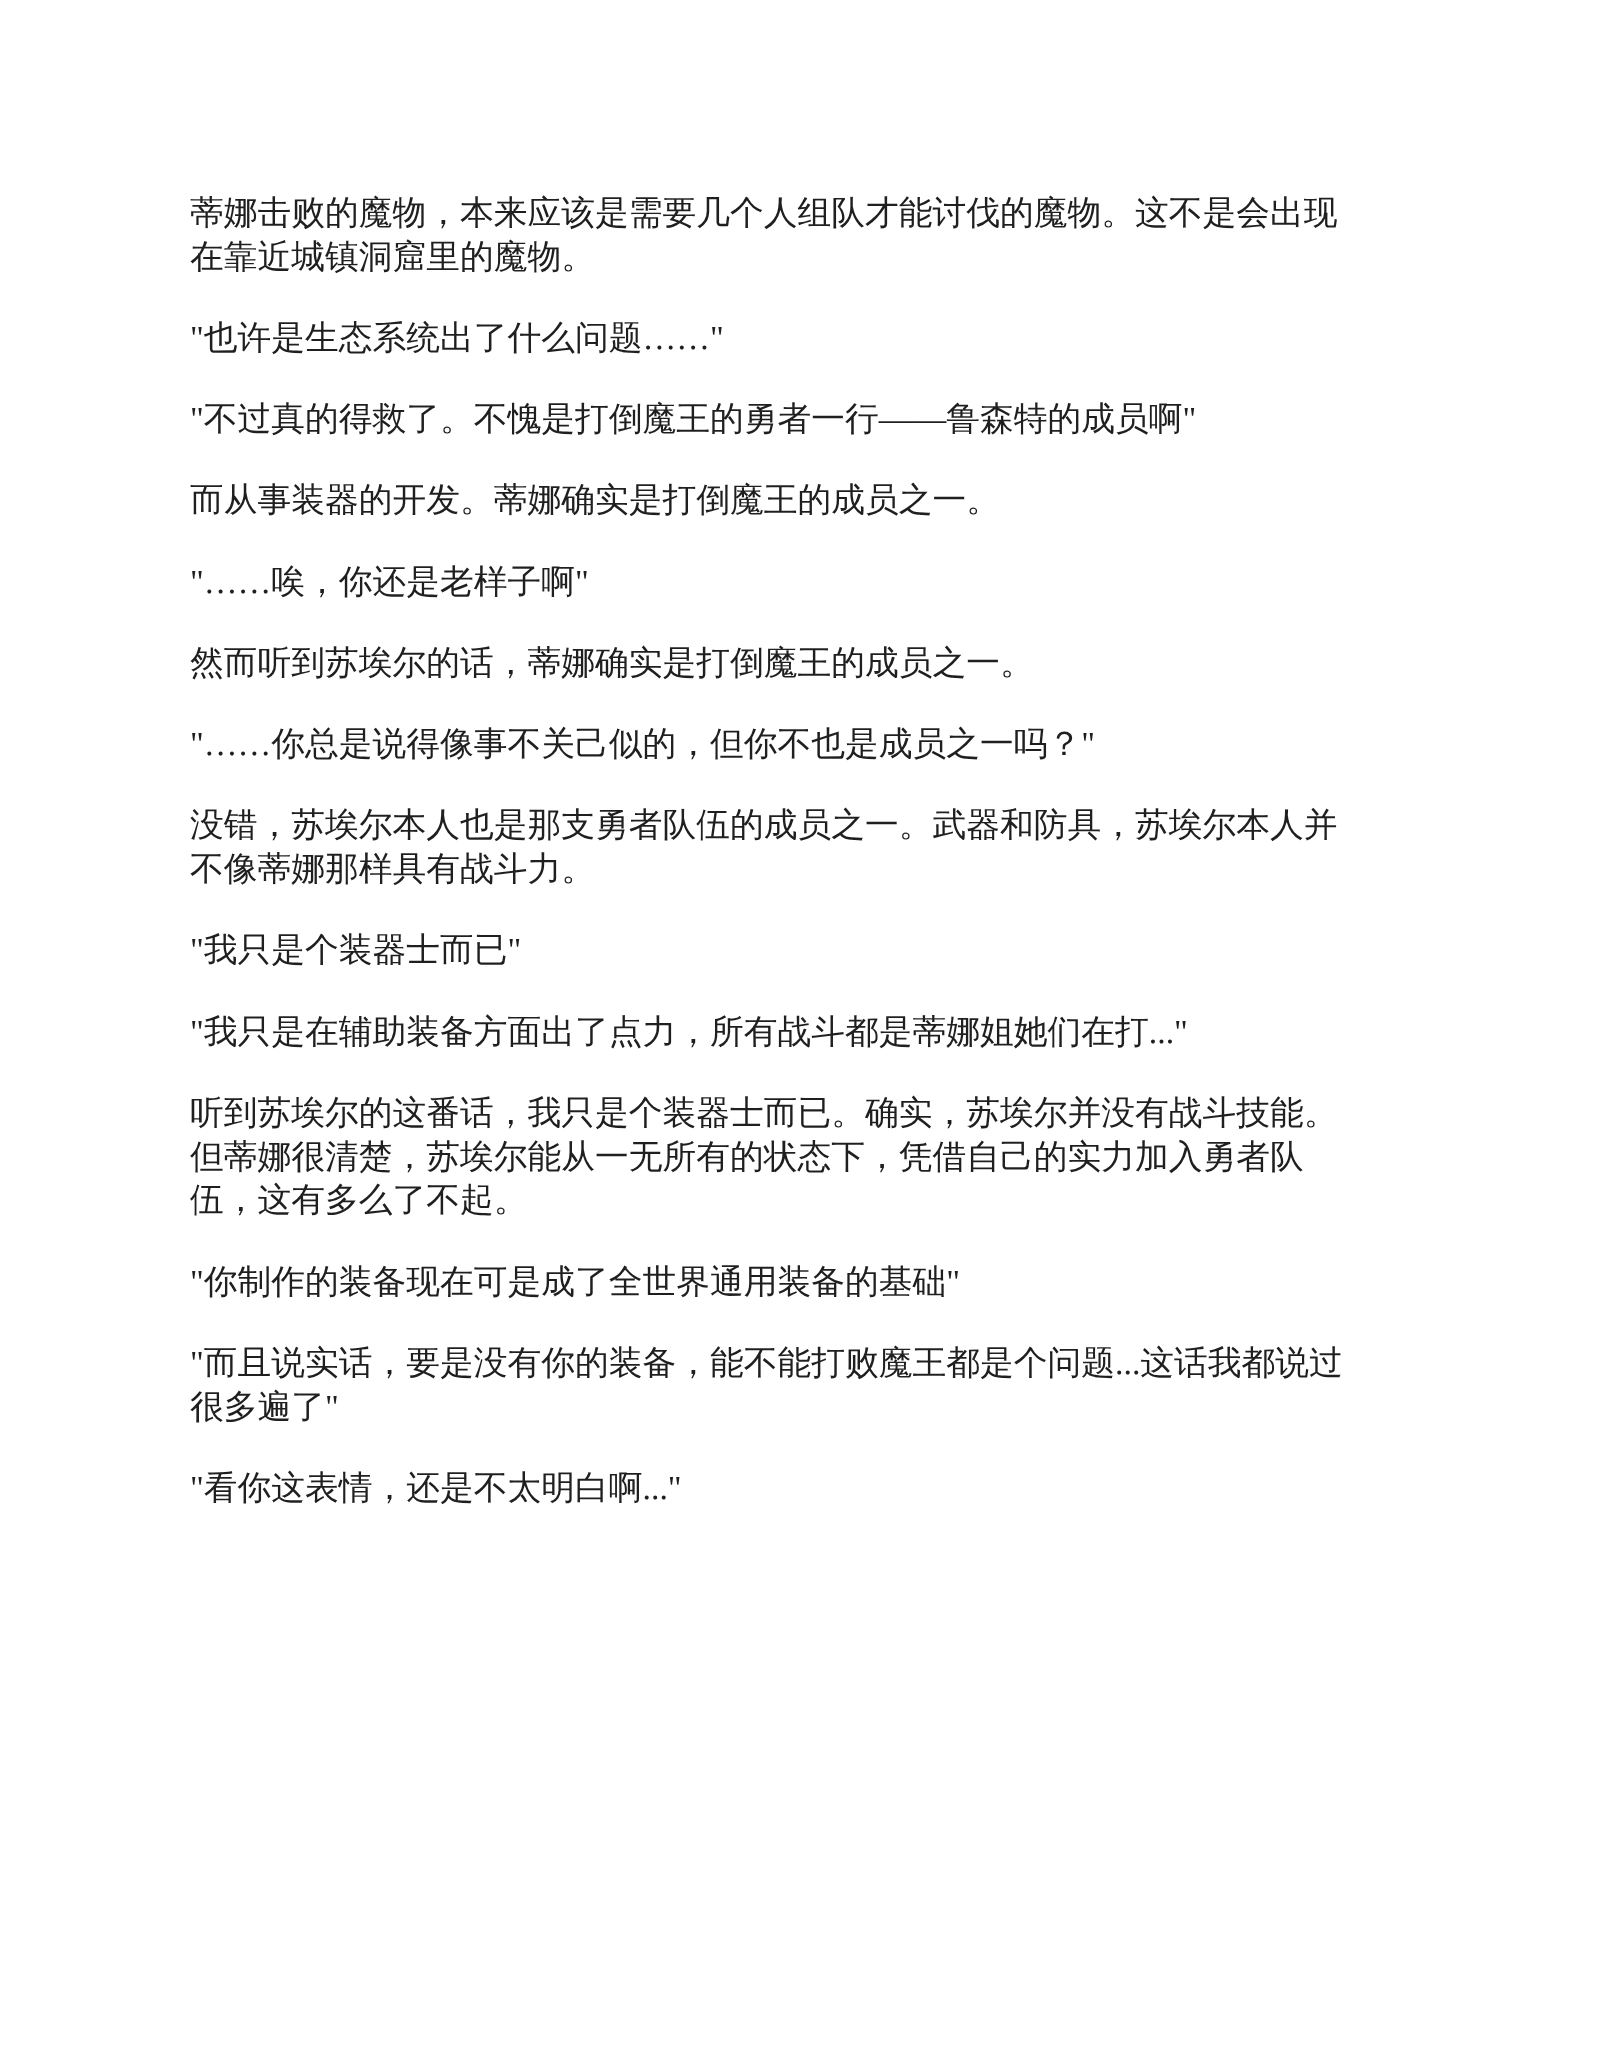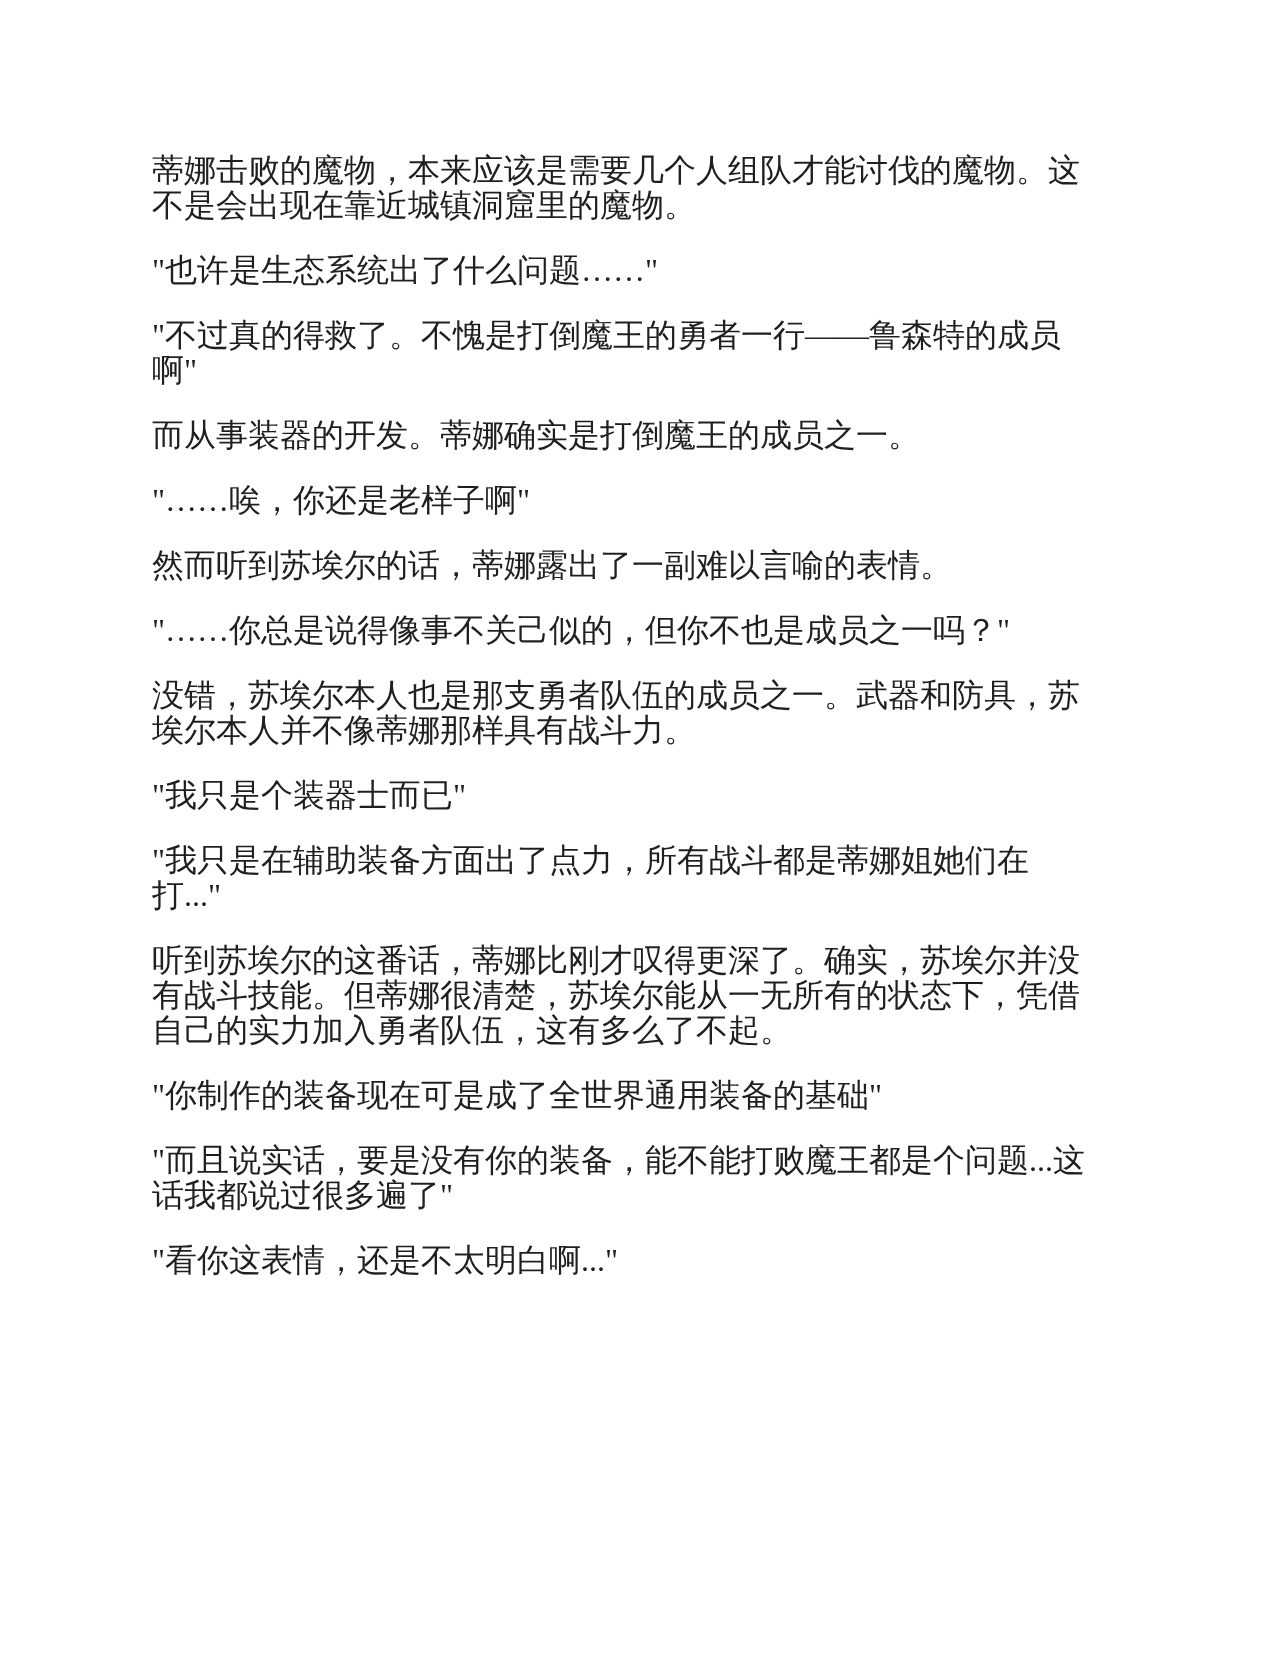--- a/index.html
+++ b/index.html
@@ -16,43 +16,43 @@
   }
   .page {
     position: absolute;
     left: 152px;
     top: 153px;
     width: 938px;
   }
   .page p.para {
     margin: 0 0 30px 0;
     padding: 0;
-    font-size: 32px;
+    font-size: 27px;
     line-height: 35px;
     color: #1f1f1f;
     font-family: "Liberation Serif", serif;
     text-align: left;
     letter-spacing: 0;
     word-break: normal;
   }
   .page p.para:last-child {
     margin-bottom: 0;
   }
 </style>
 </head>
 <body>
 
 <div class="page" id="page">
     <p class="para">蒂娜击败的魔物，本来应该是需要几个人组队才能讨伐的魔物。这不是会出现在靠近城镇洞窟里的魔物。</p>
     <p class="para">"也许是生态系统出了什么问题……"</p>
     <p class="para">"不过真的得救了。不愧是打倒魔王的勇者一行——鲁森特的成员啊"</p>
     <p class="para">而从事装器的开发。蒂娜确实是打倒魔王的成员之一。</p>
     <p class="para">"……唉，你还是老样子啊"</p>
-    <p class="para">然而听到苏埃尔的话，蒂娜露出了一副难以言喻的表情。</p>
+    <p class="para">然而听到苏埃尔的话，蒂娜确实是打倒魔王的成员之一。</p>
     <p class="para">"……你总是说得像事不关己似的，但你不也是成员之一吗？"</p>
     <p class="para">没错，苏埃尔本人也是那支勇者队伍的成员之一。武器和防具，苏埃尔本人并不像蒂娜那样具有战斗力。</p>
     <p class="para">"我只是个装器士而已"</p>
     <p class="para">"我只是在辅助装备方面出了点力，所有战斗都是蒂娜姐她们在打..."</p>
-    <p class="para">听到苏埃尔的这番话，蒂娜比刚才叹得更深了。确实，苏埃尔并没有战斗技能。但蒂娜很清楚，苏埃尔能从一无所有的状态下，凭借自己的实力加入勇者队伍，这有多么了不起。</p>
+    <p class="para">听到苏埃尔的这番话，我只是个装器士而已。确实，苏埃尔并没有战斗技能。但蒂娜很清楚，苏埃尔能从一无所有的状态下，凭借自己的实力加入勇者队伍，这有多么了不起。</p>
     <p class="para">"你制作的装备现在可是成了全世界通用装备的基础"</p>
     <p class="para">"而且说实话，要是没有你的装备，能不能打败魔王都是个问题...这话我都说过很多遍了"</p>
     <p class="para">"看你这表情，还是不太明白啊..."</p>
   </div>
 
 </body></html>

